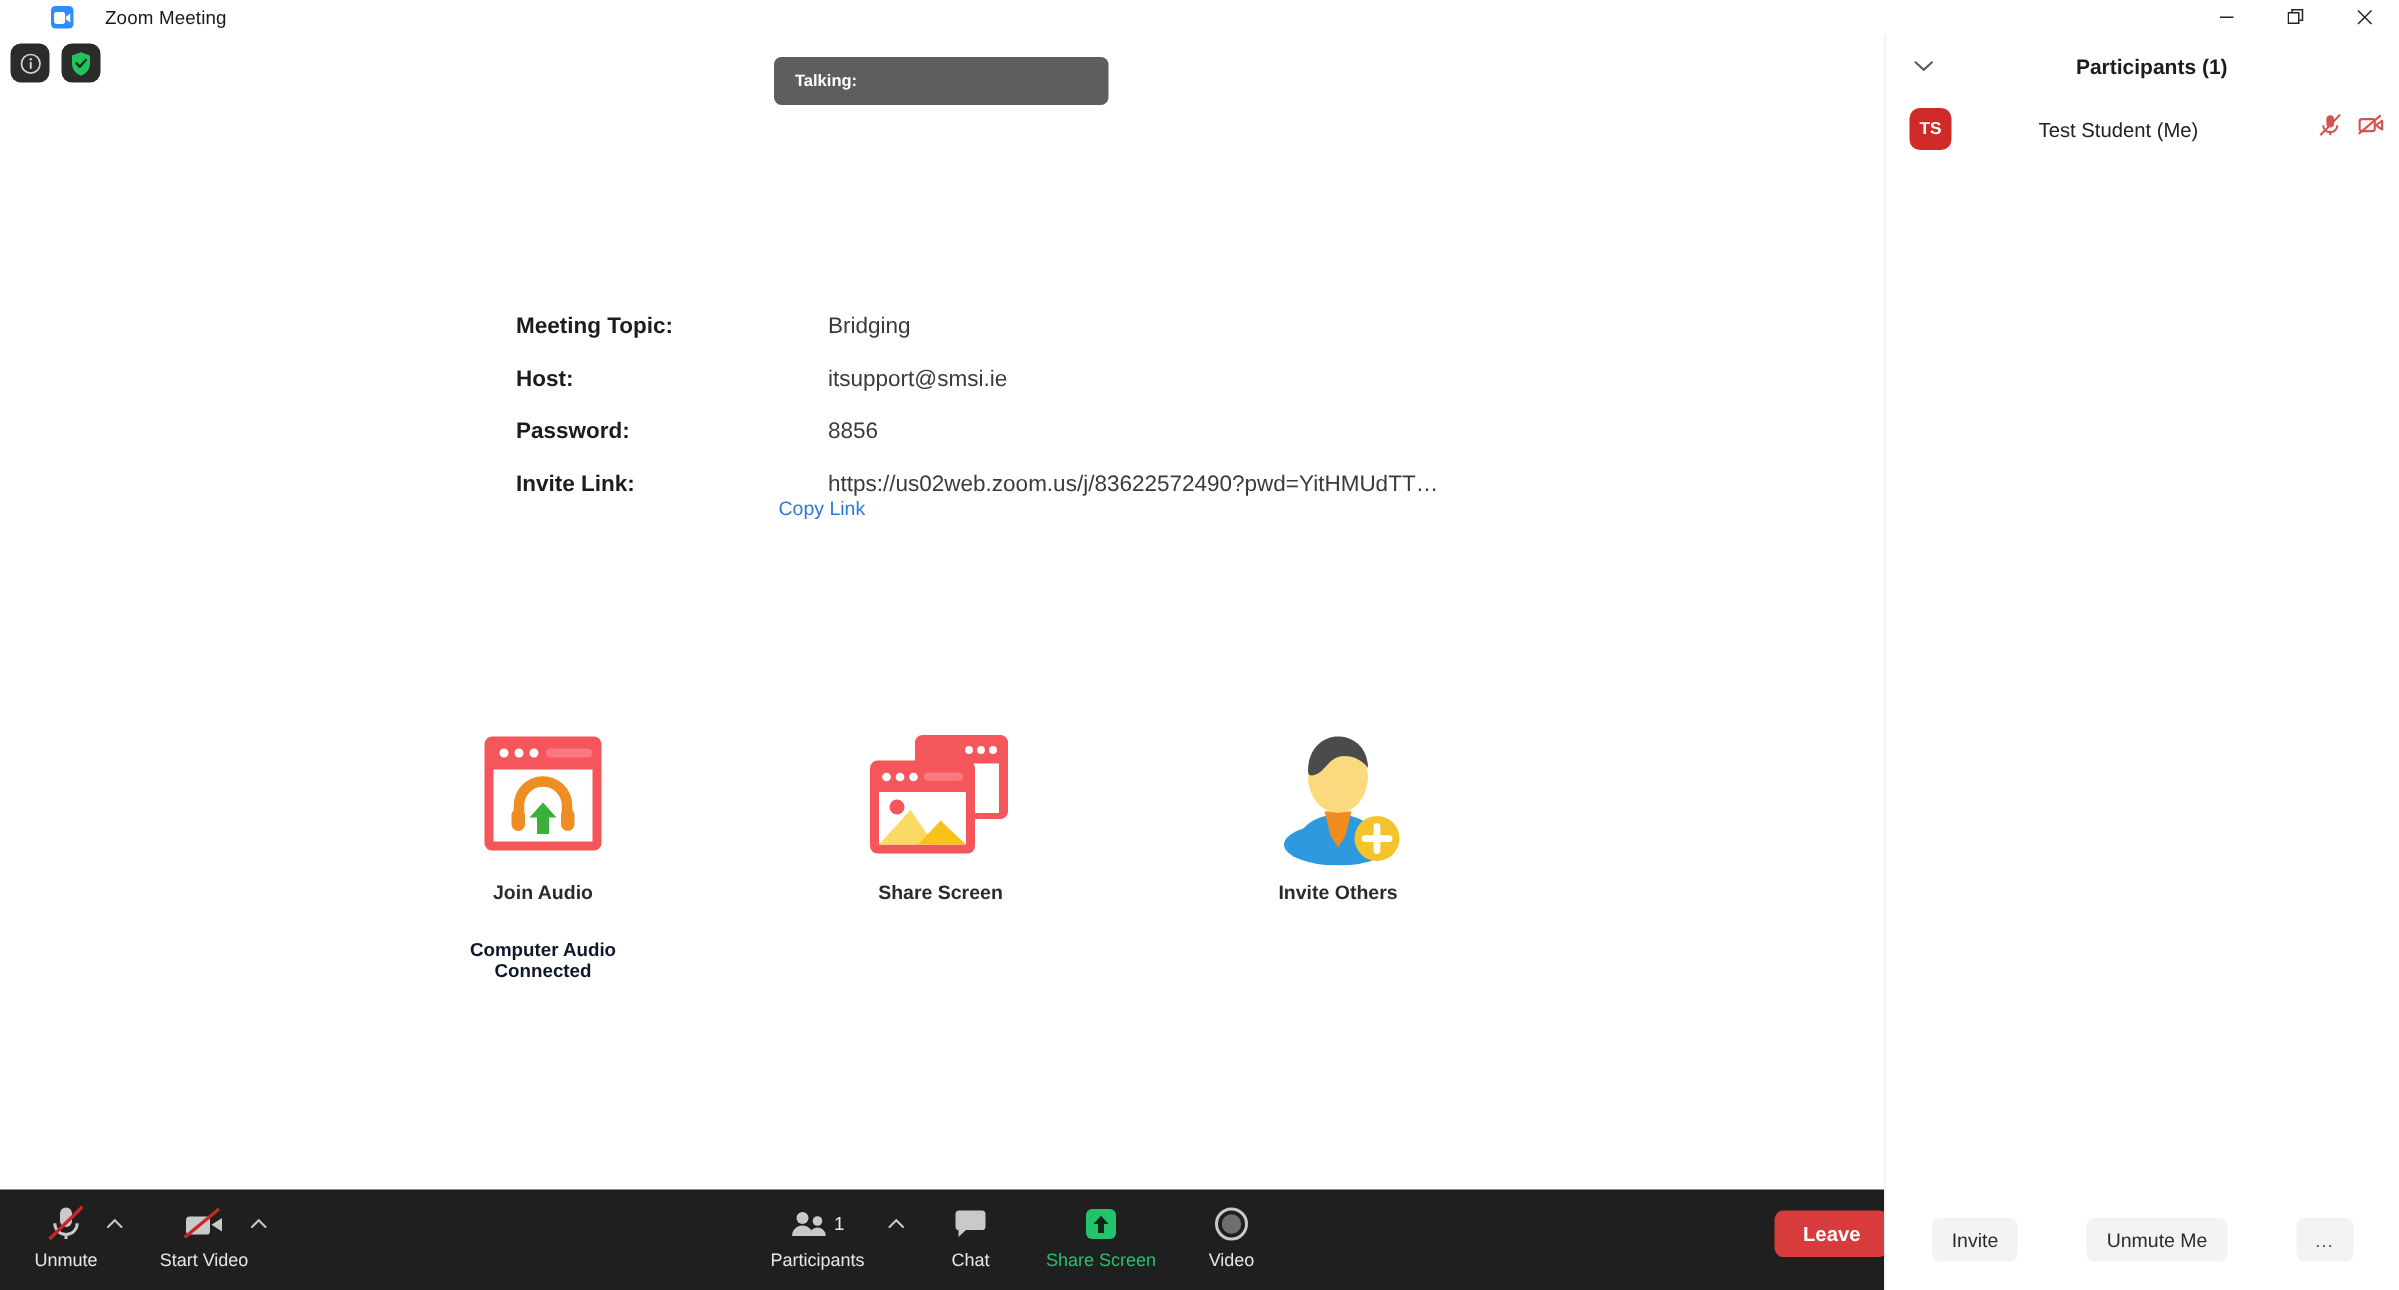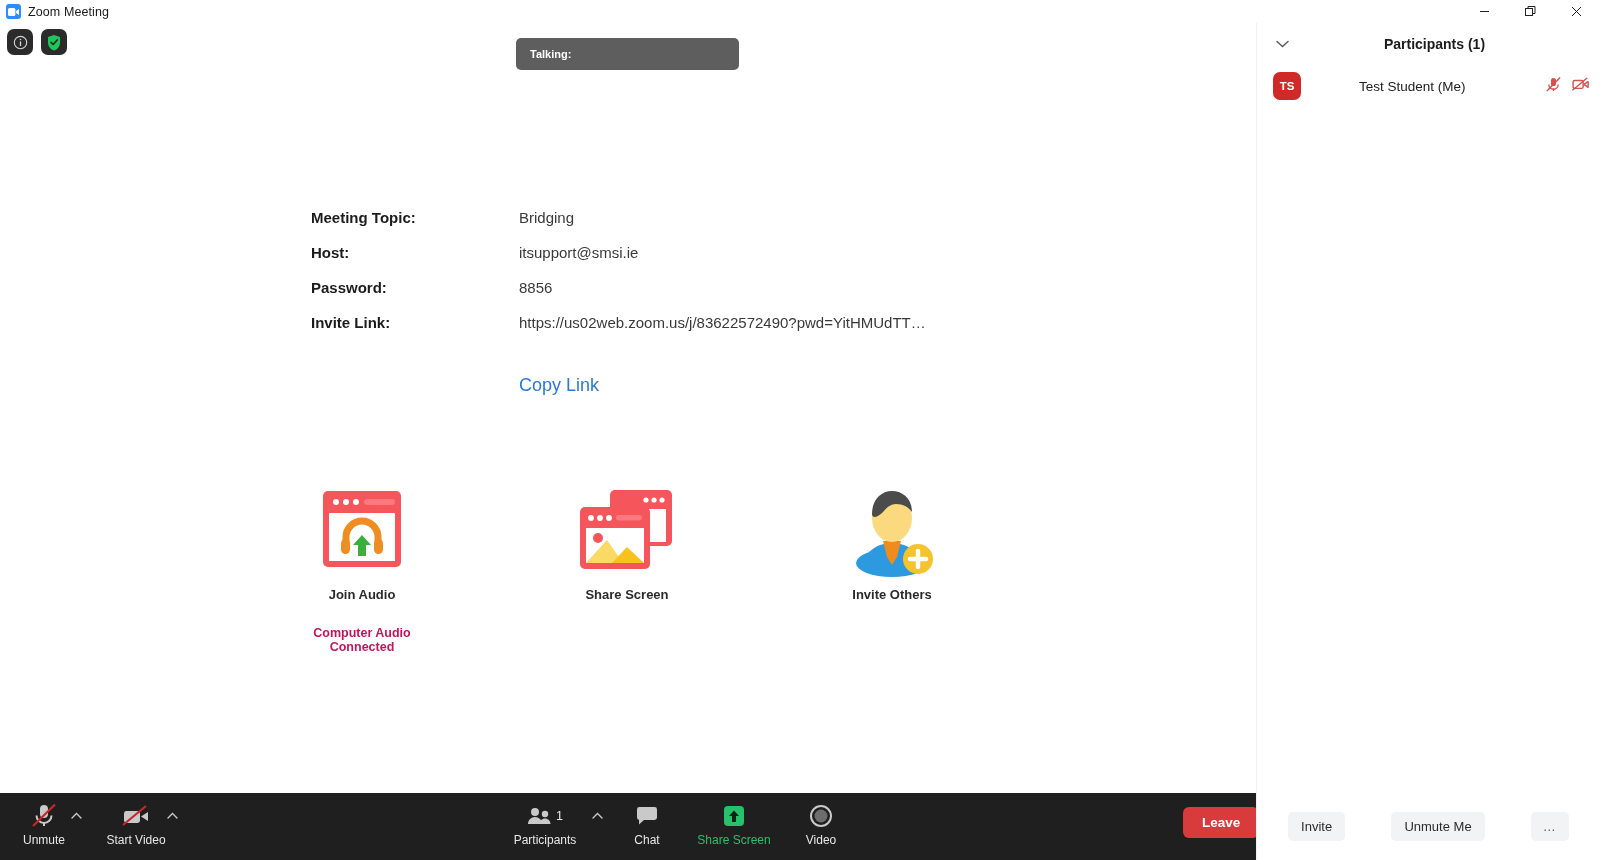--- a/index.html
+++ b/index.html
@@ -9,21 +9,21 @@
     background: #ffffff;
     overflow: hidden;
   }
   #app { position: relative; width: 1599px; height: 860px; }
 
   
   .titlebar {
     position: absolute; top: 0; left: 0; width: 1599px; height: 23px;
     background: #ffffff; display: flex; align-items: center;
   }
-  .titlebar-left { display: flex; align-items: center; gap: 7px; padding-left: 6px; }
+  .titlebar-left { display: flex; align-items: center; gap: 21px; padding-left: 6px; margin-left: 28px; }
   .zoom-logo {
     width: 15px; height: 15px; border-radius: 3px; background: #2d8cff;
     display: flex; align-items: center; justify-content: center;
   }
   .zoom-logo svg { display: block; }
   .title-text { font-size: 12.5px; color: #1a1a1a; letter-spacing: .1px; }
   .win-controls { position: absolute; right: 0; top: 0; height: 23px; display: flex; }
   .win-btn {
     width: 46px; height: 23px; display: flex; align-items: center; justify-content: center;
     color: #222;
@@ -45,38 +45,38 @@
   .talking-banner {
     position: absolute; top: 15px; left: 516px;
     width: 223px; height: 32px; border-radius: 5px;
     background: #5e5e5e; display: flex; align-items: center;
     padding-left: 14px;
   }
   .talking-banner span { color: #fff; font-size: 11px; font-weight: bold; }
 
   
   .info-table { position: absolute; top: 186px; left: 311px; }
-  .info-row { display: flex; align-items: center; margin-bottom: 18px; }
+  .info-row { display: flex; align-items: center; margin-bottom: 18px; margin-left: 33px; }
   .info-label { width: 208px; font-size: 15px; font-weight: bold; color: #1c1c1c; }
   .info-value { font-size: 15px; color: #3a3a3a; }
   .copy-link {
     position: absolute; top: 122px; left: 208px;
-    font-size: 18px; color: #2d79d6; cursor: pointer; margin-top: 44px;
+    font-size: 13px; color: #2d79d6; cursor: pointer;
   }
 
   
   .tiles { position: absolute; top: 462px; left: 288px; width: 680px; }
   .tile {
     position: absolute; width: 148px; text-align: center;
   }
   .tile-icon { height: 92px; display: flex; align-items: center; justify-content: center; }
   .tile-label { font-size: 13px; font-weight: bold; color: #2b2b2b; margin-top: 10px; }
   .audio-status {
     position: absolute; top: 141px; left: -1px; width: 150px; text-align: center;
-    font-size: 12.5px; font-weight: bold; color: #be185d;
+    font-size: 12.5px; font-weight: bold; color: #0f172a;
   }
 
   
   .panel {
     position: absolute; top: 23px; left: 1256px; width: 356px; height: 837px;
     background: #ffffff; border-left: 1px solid #f0f0f0;
   }
   .panel-header {
     position: relative; height: 42px; display: flex; align-items: center; justify-content: center;
   }

